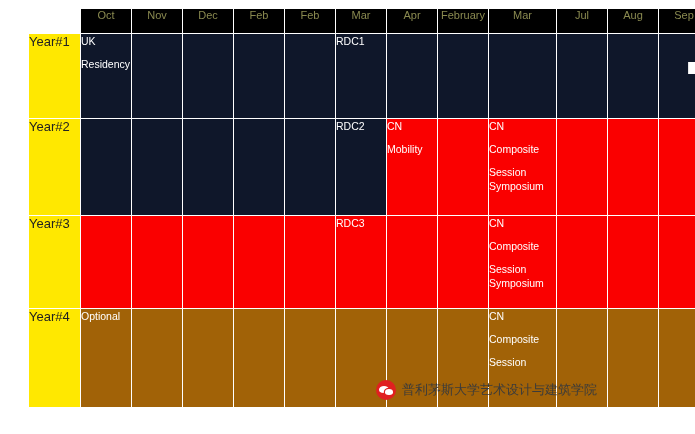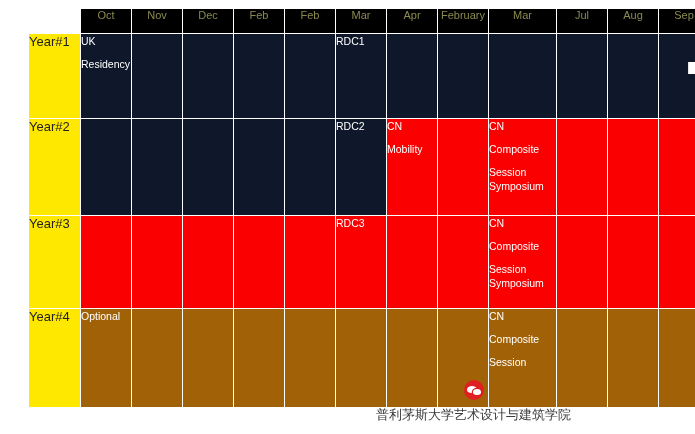--- a/index.html
+++ b/index.html
@@ -77,21 +77,20 @@
 
   
   .watermark {
     position: absolute;
     left: 376px;
     top: 372px;
     display: flex;
     align-items: center;
     gap: 6px;
     pointer-events: none;
-    flex-direction: column;
   }
   .wechat-badge {
     width: 20px;
     height: 20px;
     border-radius: 50%;
     background: #e02020;
     position: relative;
     flex: none;
   }
   .wechat-badge::before {

